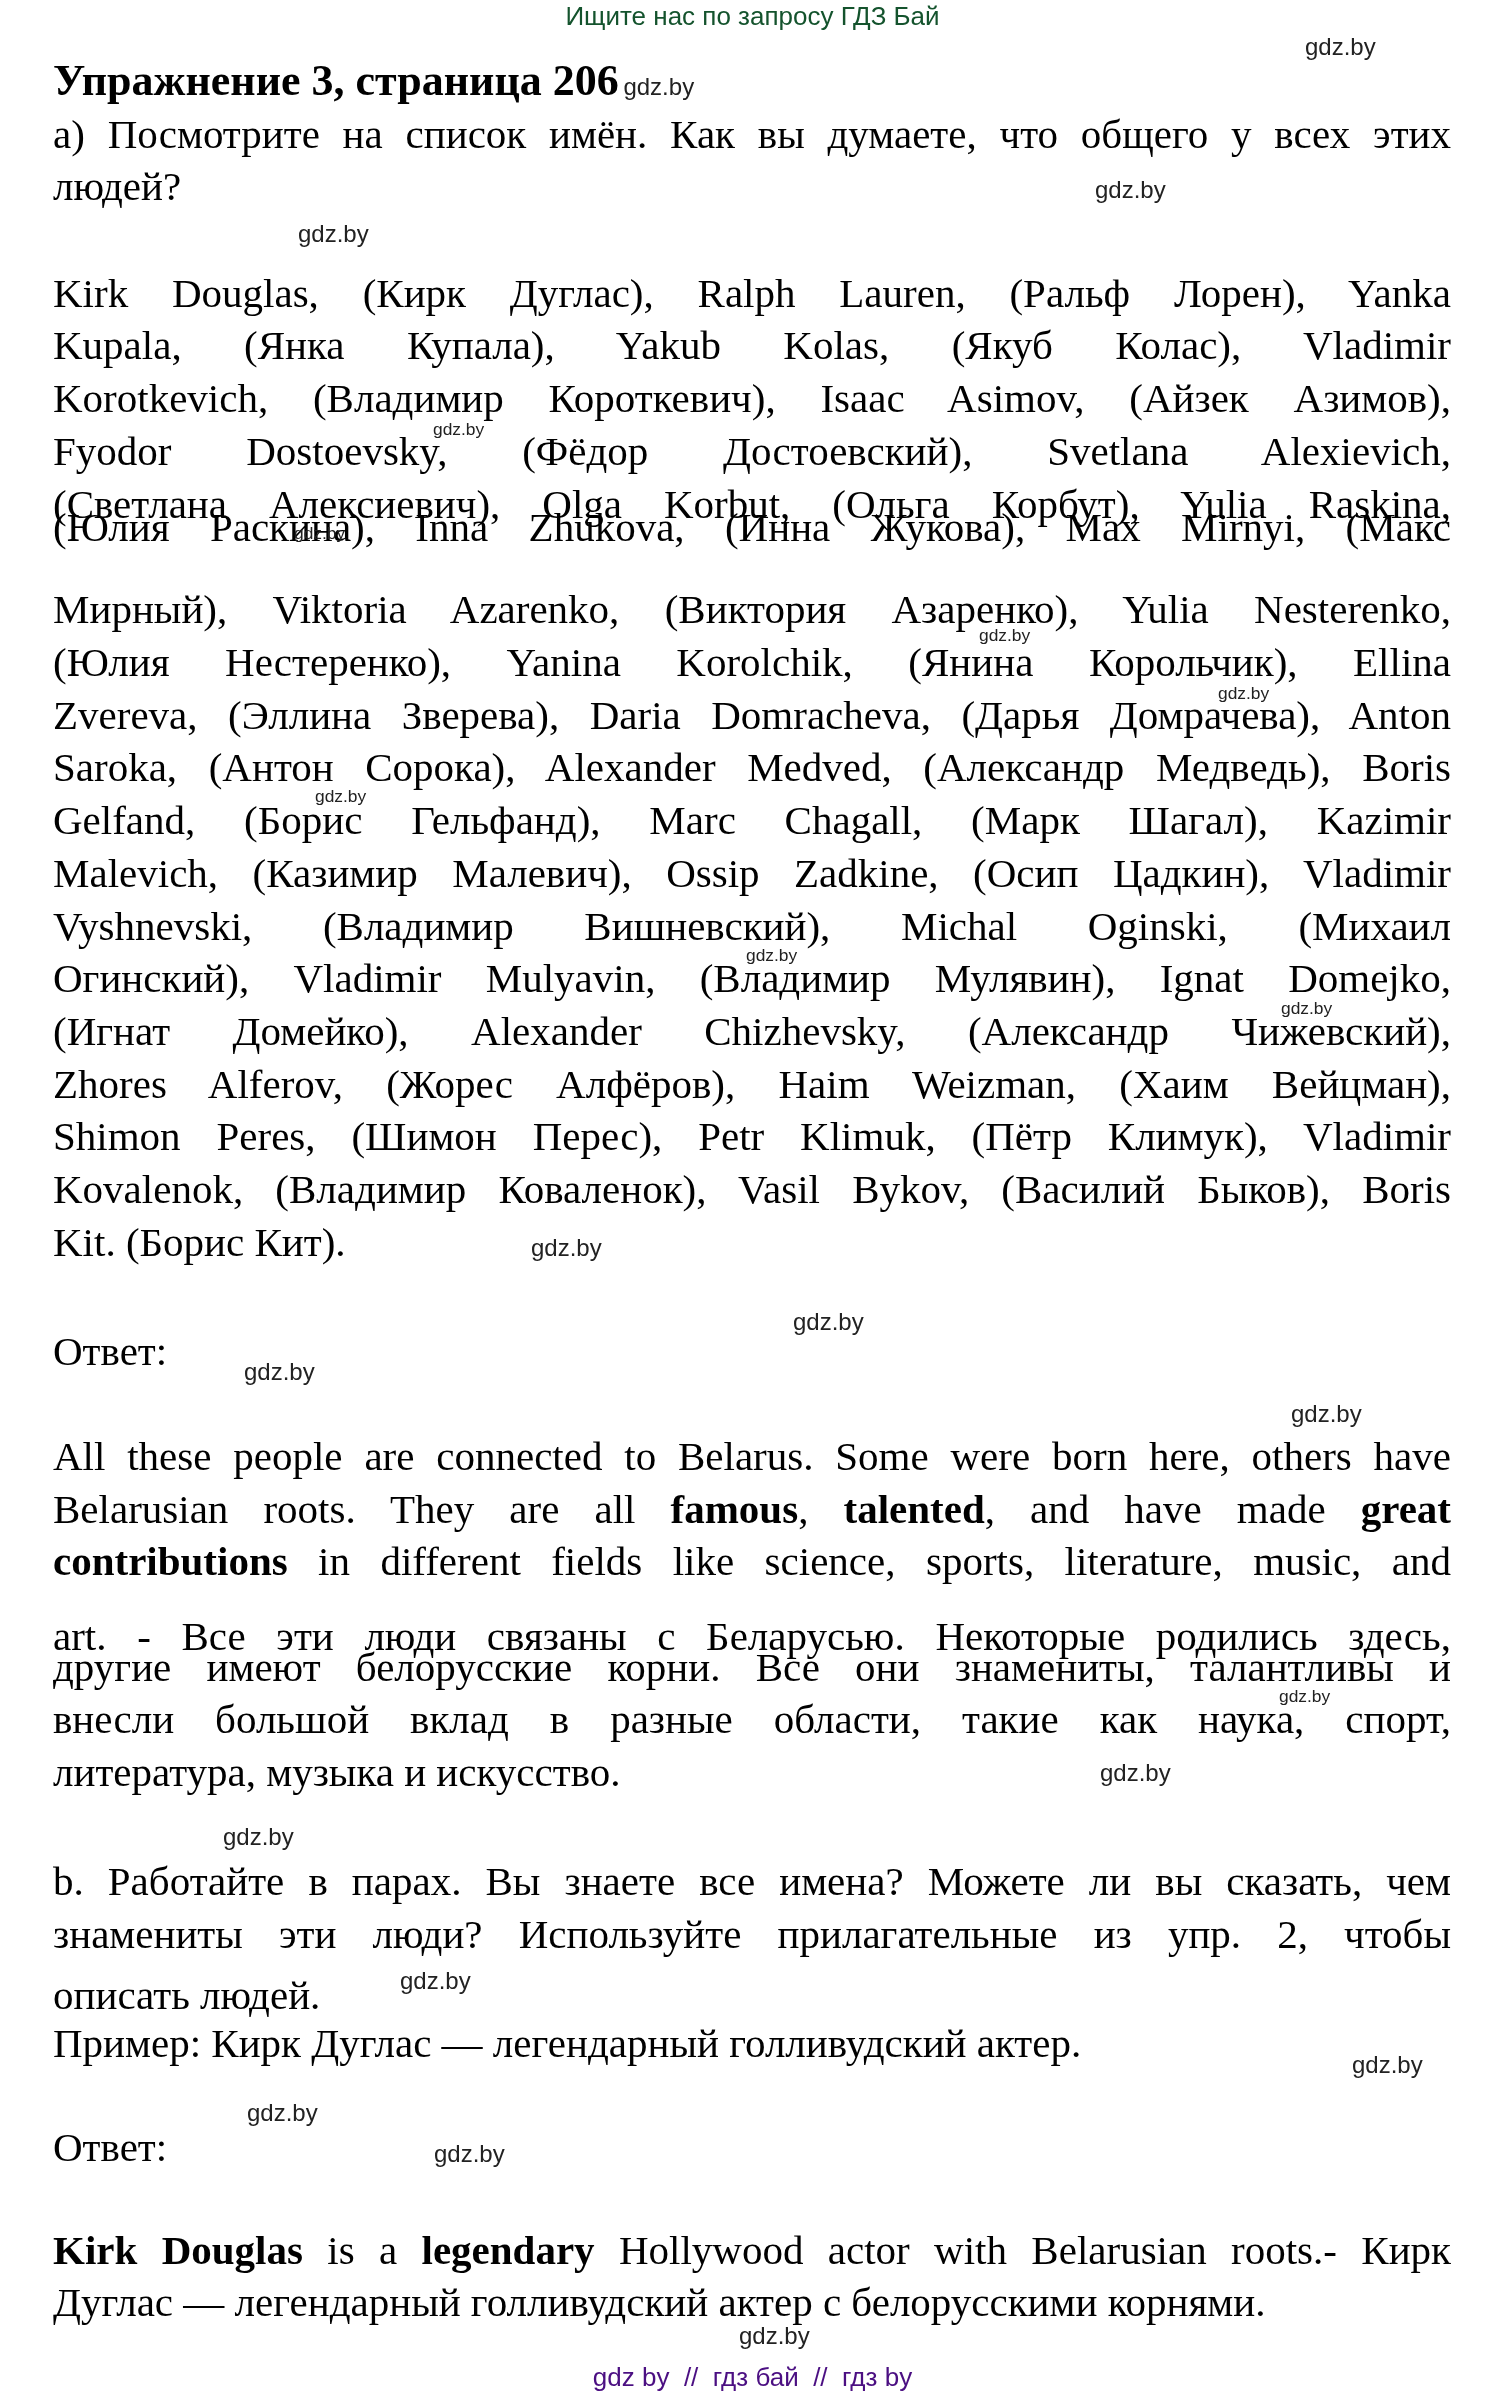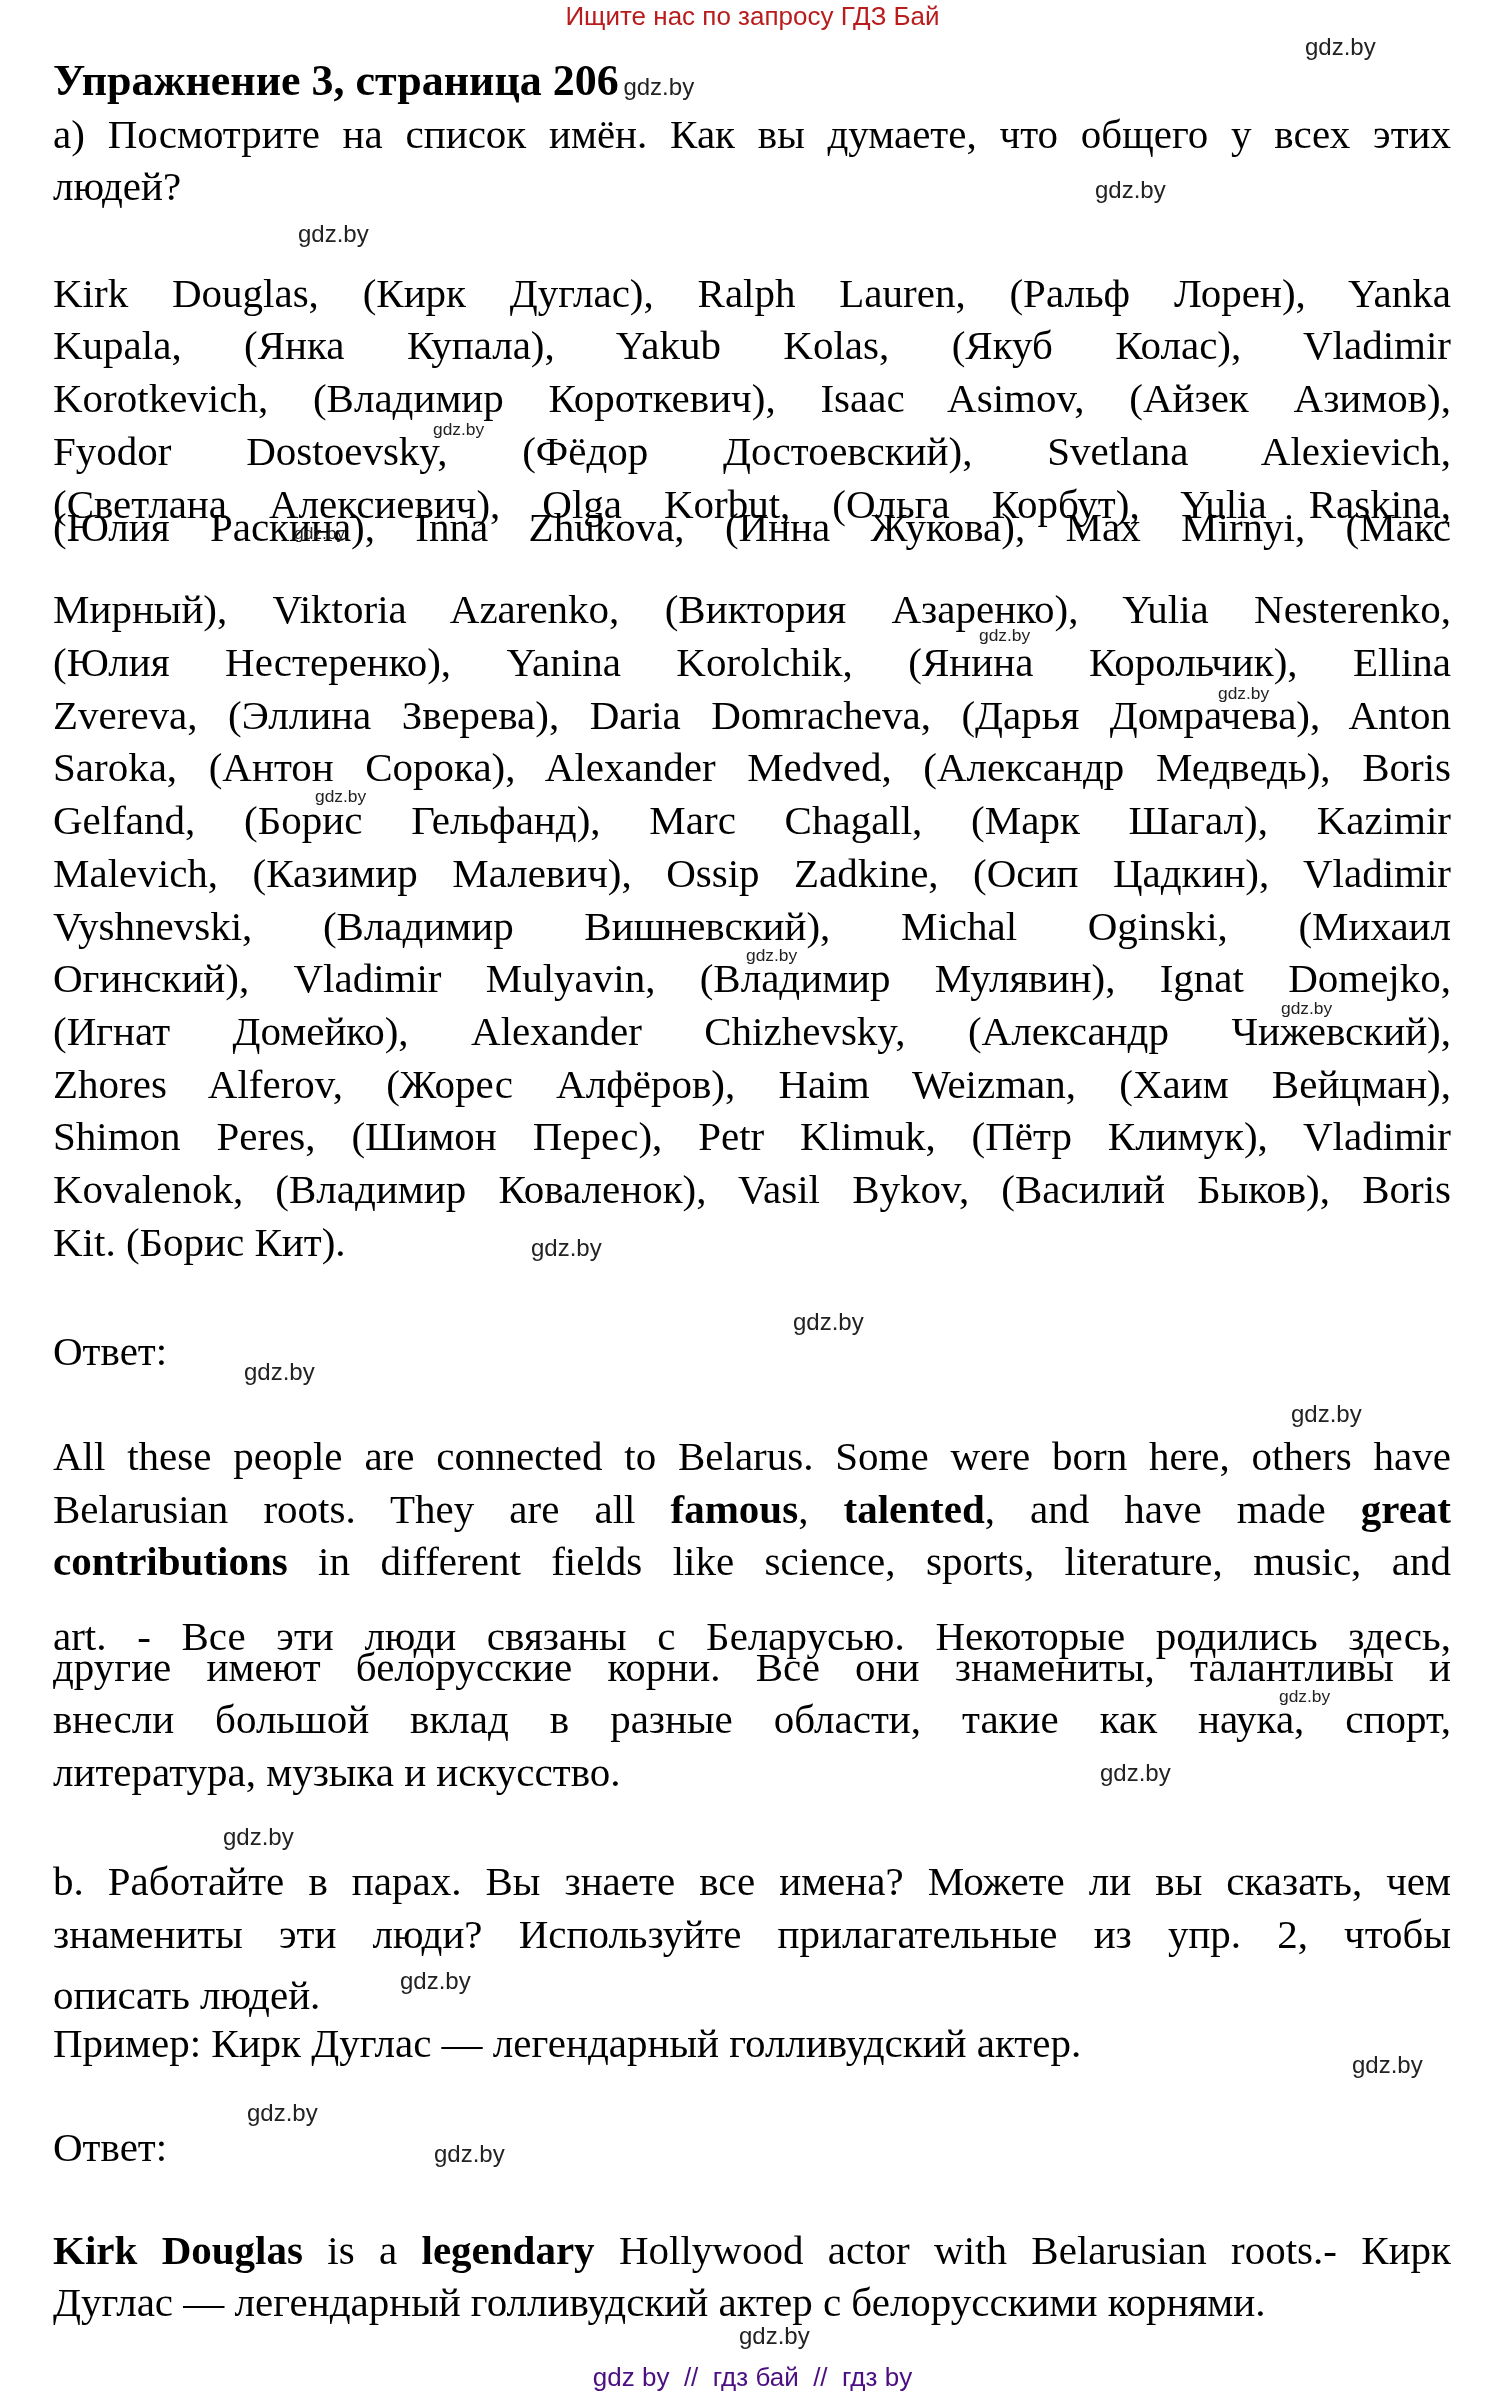--- a/index.html
+++ b/index.html
@@ -1,18 +1,18 @@
 <!DOCTYPE html>
 <html style="font-size:12.7px"><head>
 <meta charset="utf-8">
 <style>
   html, body { margin: 0; padding: 0; background: #ffffff; }
   body { width: 1505px; height: 2401px; position: relative; overflow: hidden; font-family: "Liberation Serif", serif; color: #000; }
   .abs { position: absolute; }
-  .promo { left: 0; width: 1505px; top: 0; height: 32px; text-align: center; font-family: "Liberation Sans", sans-serif; font-size: 26px; color: #b91c1c; line-height: 32px; }
+  .promo { left: 0; width: 1505px; top: 0; height: 32px; text-align: center; font-family: "Liberation Sans", sans-serif; font-size: 26px; color: #14532d; line-height: 32px; }
   .wm { position: absolute; font-family: "Liberation Sans", sans-serif; color: #222; white-space: nowrap; }
   .wm.lg { font-size: 24px; }
   .wm.sm { font-size: 17.4px; }
   .heading { left: 53px; top: 55px; font-size: 44px; font-weight: bold; white-space: nowrap; line-height: 51px; }
   .heading .hw { font-family: "Liberation Sans", sans-serif; font-weight: normal; font-size: 24px; color:#222; margin-left: 4.7px; }
   .line { position: absolute; left: 53px; width: 1398px; font-size: 41px; line-height: 47px; white-space: nowrap; text-align: justify; text-align-last: justify; }
   .line.free { text-align: right; text-align-last: left; }
   .label { position: absolute; left: 53px; font-size: 41px; line-height: 47px; white-space: nowrap; text-align: center; }
   b { font-weight: bold; }
   .footer { left: 0; width: 1505px; top: 2360px; height: 35px; text-align: center; font-family: "Liberation Sans", sans-serif; font-size: 26px; color: #4b0f82; line-height: 35px; white-space: pre; }

